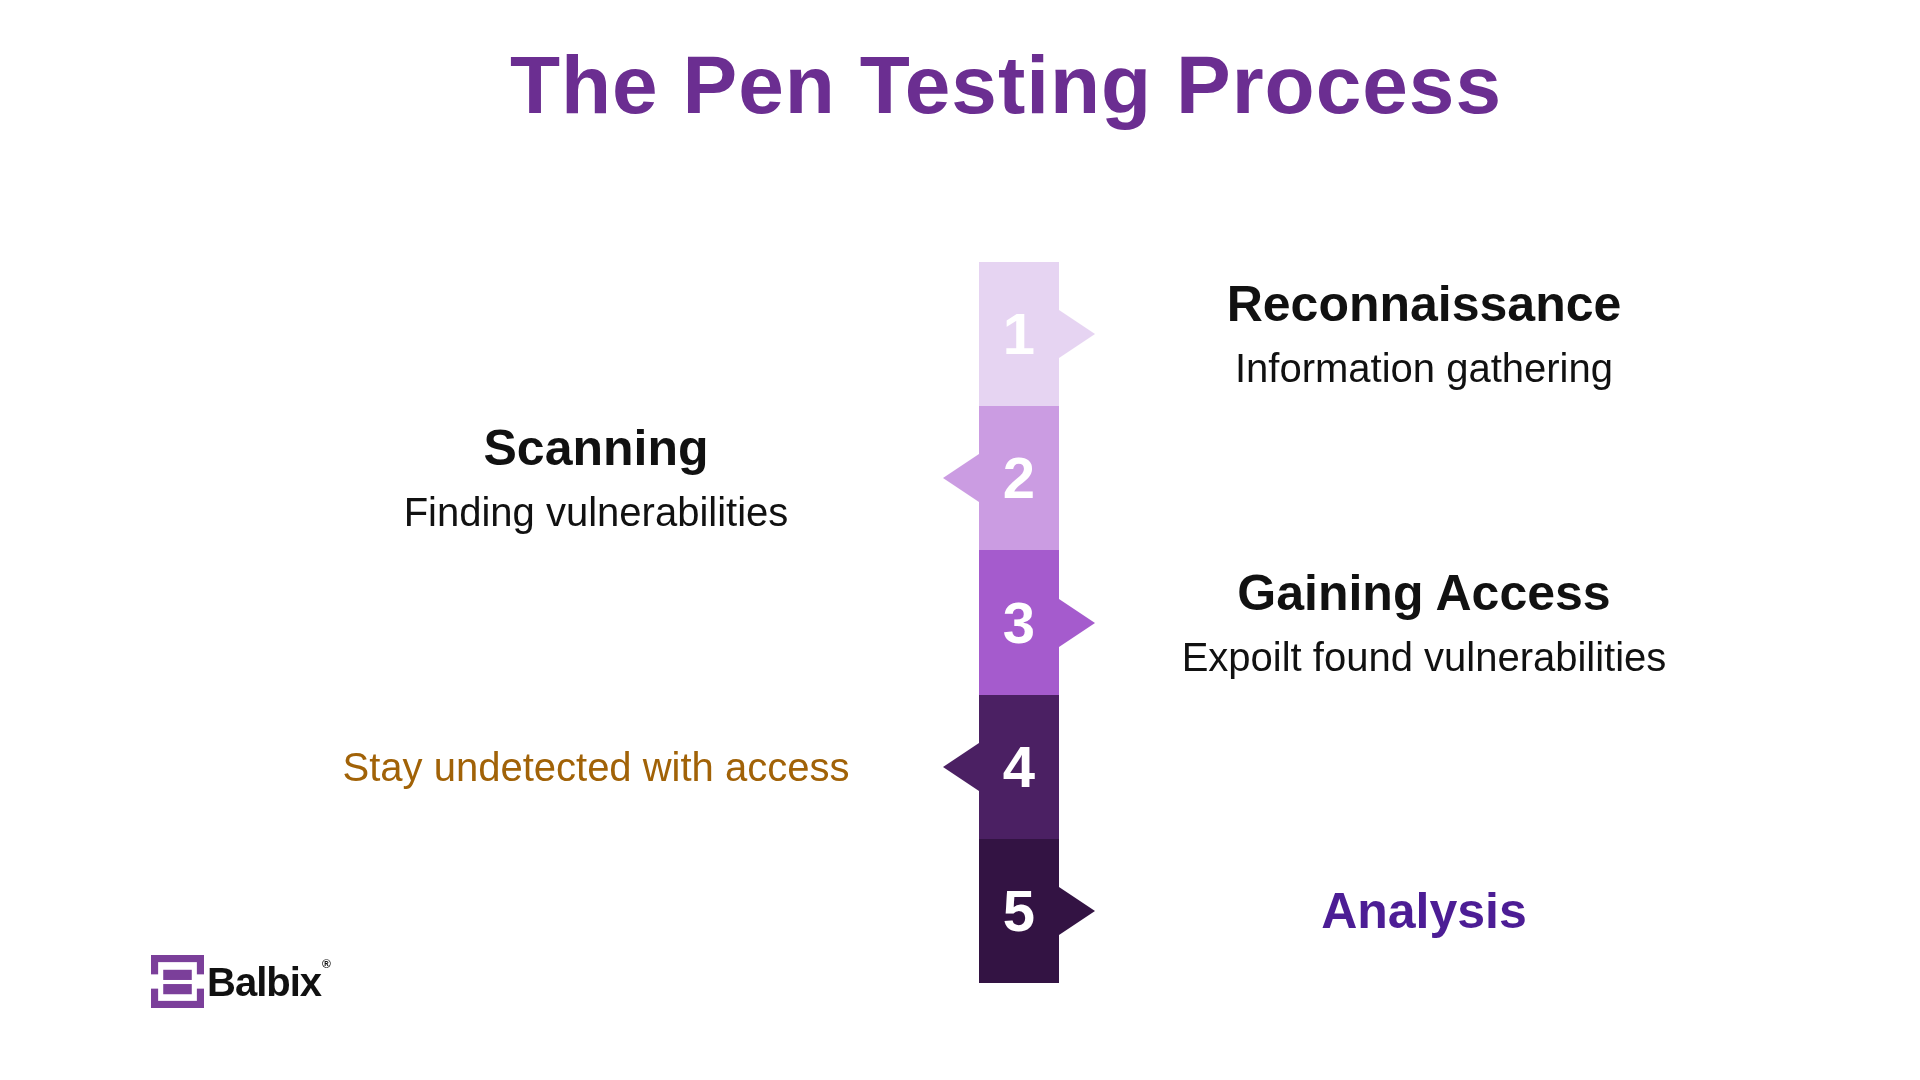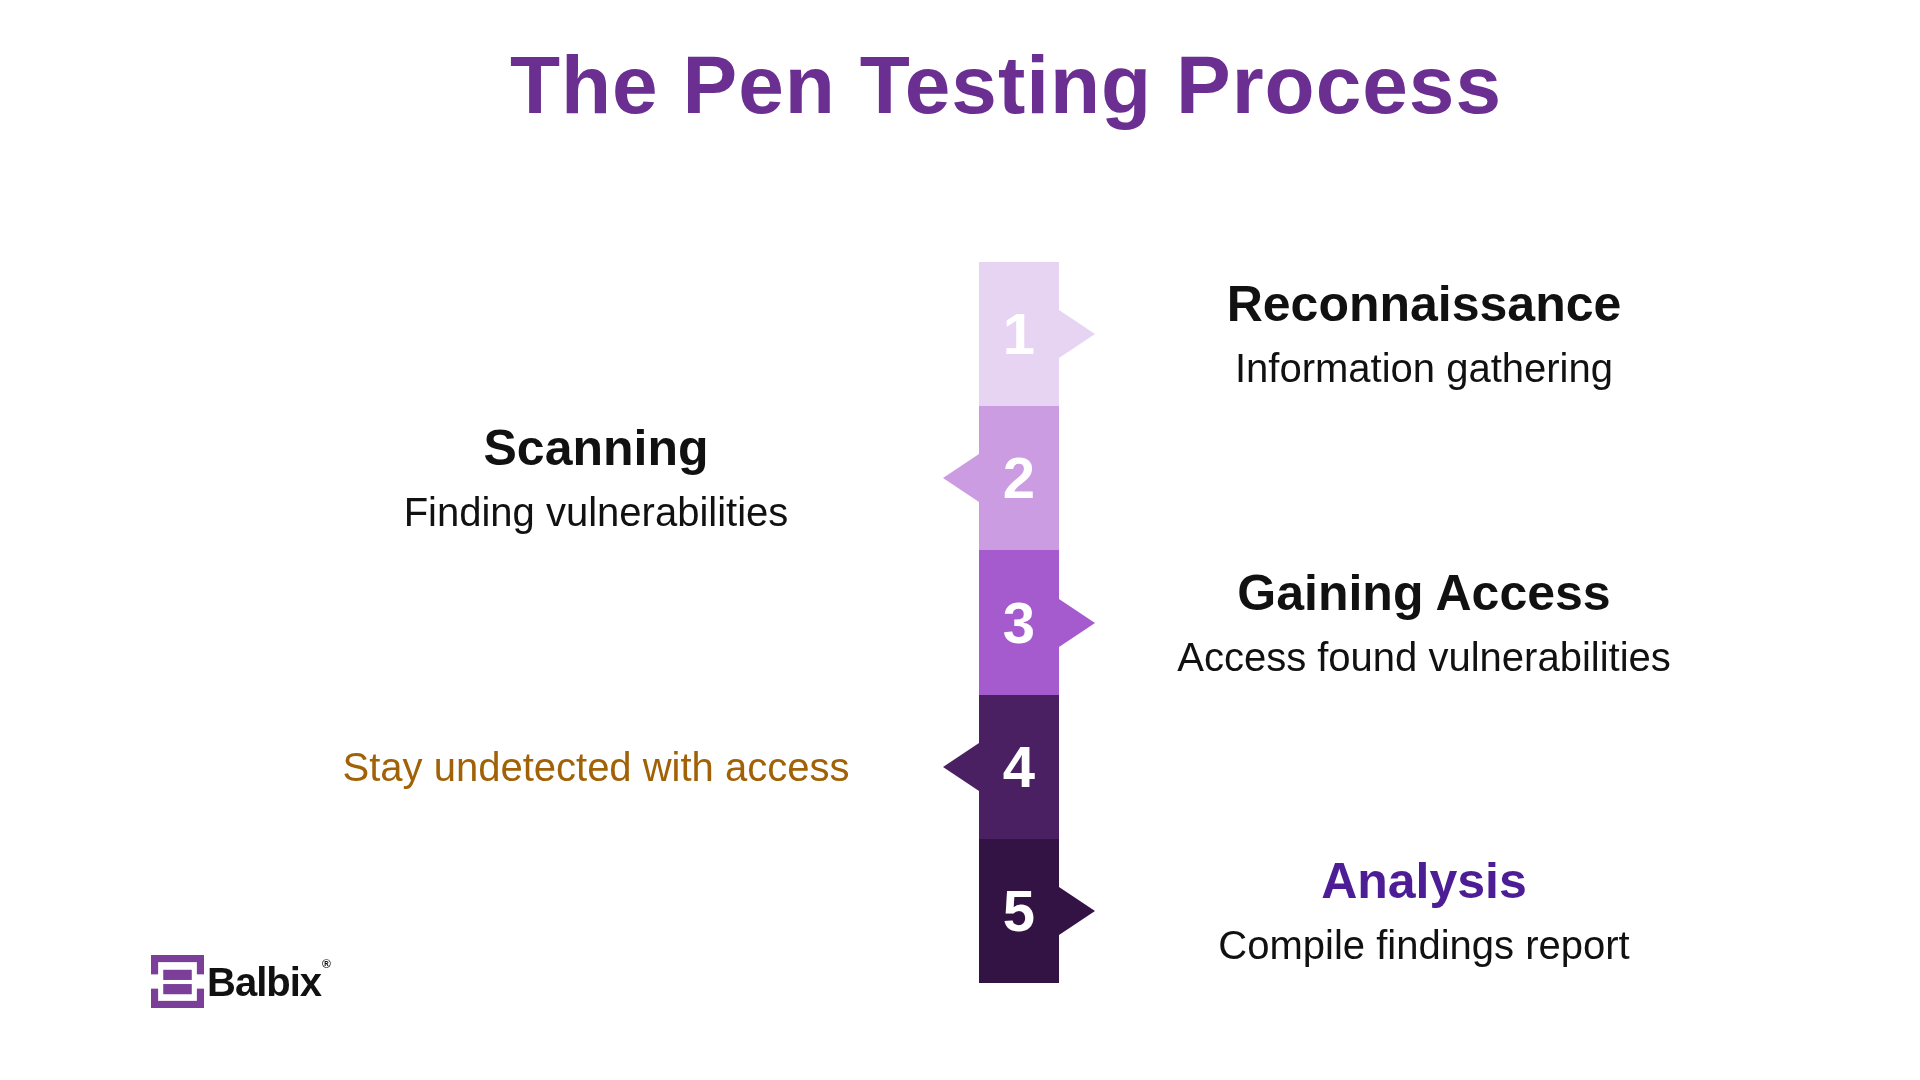--- a/index.html
+++ b/index.html
@@ -159,24 +159,23 @@
     <div class="subtitle" style="color: rgb(17, 17, 17);">Information gathering</div>
   </div>
 
   <div class="label-block" style="top: 408px; left: 90px; width: 920px;">
     <div class="heading" style="color: rgb(17, 17, 17);">Scanning</div>
     <div class="subtitle" style="color: rgb(17, 17, 17);">Finding vulnerabilities</div>
   </div>
 
   <div class="label-block" style="top: 553px; left: 1078px; width: 600px;">
     <div class="heading" style="color: rgb(17, 17, 17);">Gaining Access</div>
-    <div class="subtitle" style="color: rgb(17, 17, 17);">Access found vulnerabilities</div>
+    <div class="subtitle" style="color: rgb(17, 17, 17);">Expoilt found vulnerabilities</div>
   </div>
 
   <div class="label-block" style="top: 697px; left: 90px; width: 920px;">
     <div class="subtitle" style="color: #a16207;">Stay undetected with access</div>
   </div>
 
   <div class="label-block" style="top: 841px; left: 1078px; width: 600px;">
     <div class="heading" style="color: #4c1d95;">Analysis</div>
-    <div class="subtitle" style="color: rgb(17, 17, 17);">Compile findings report</div>
   </div>
 </div>
 
 </body></html>

